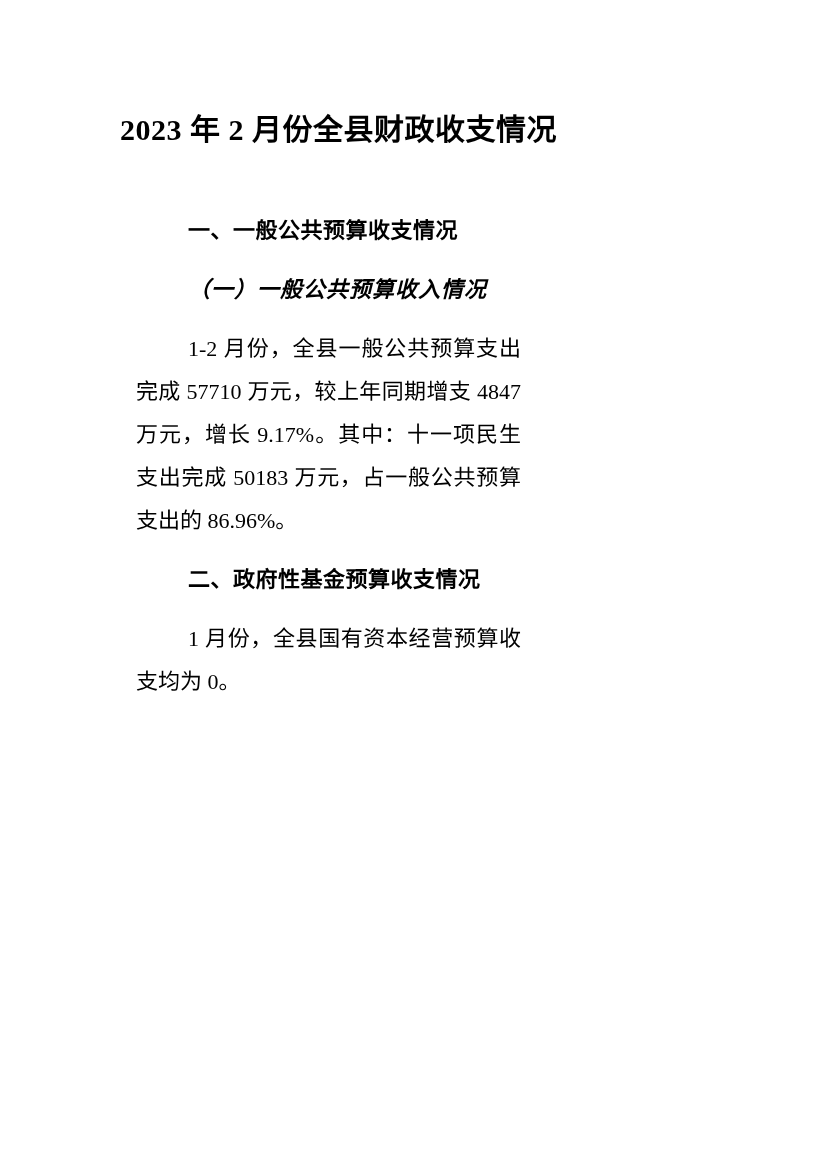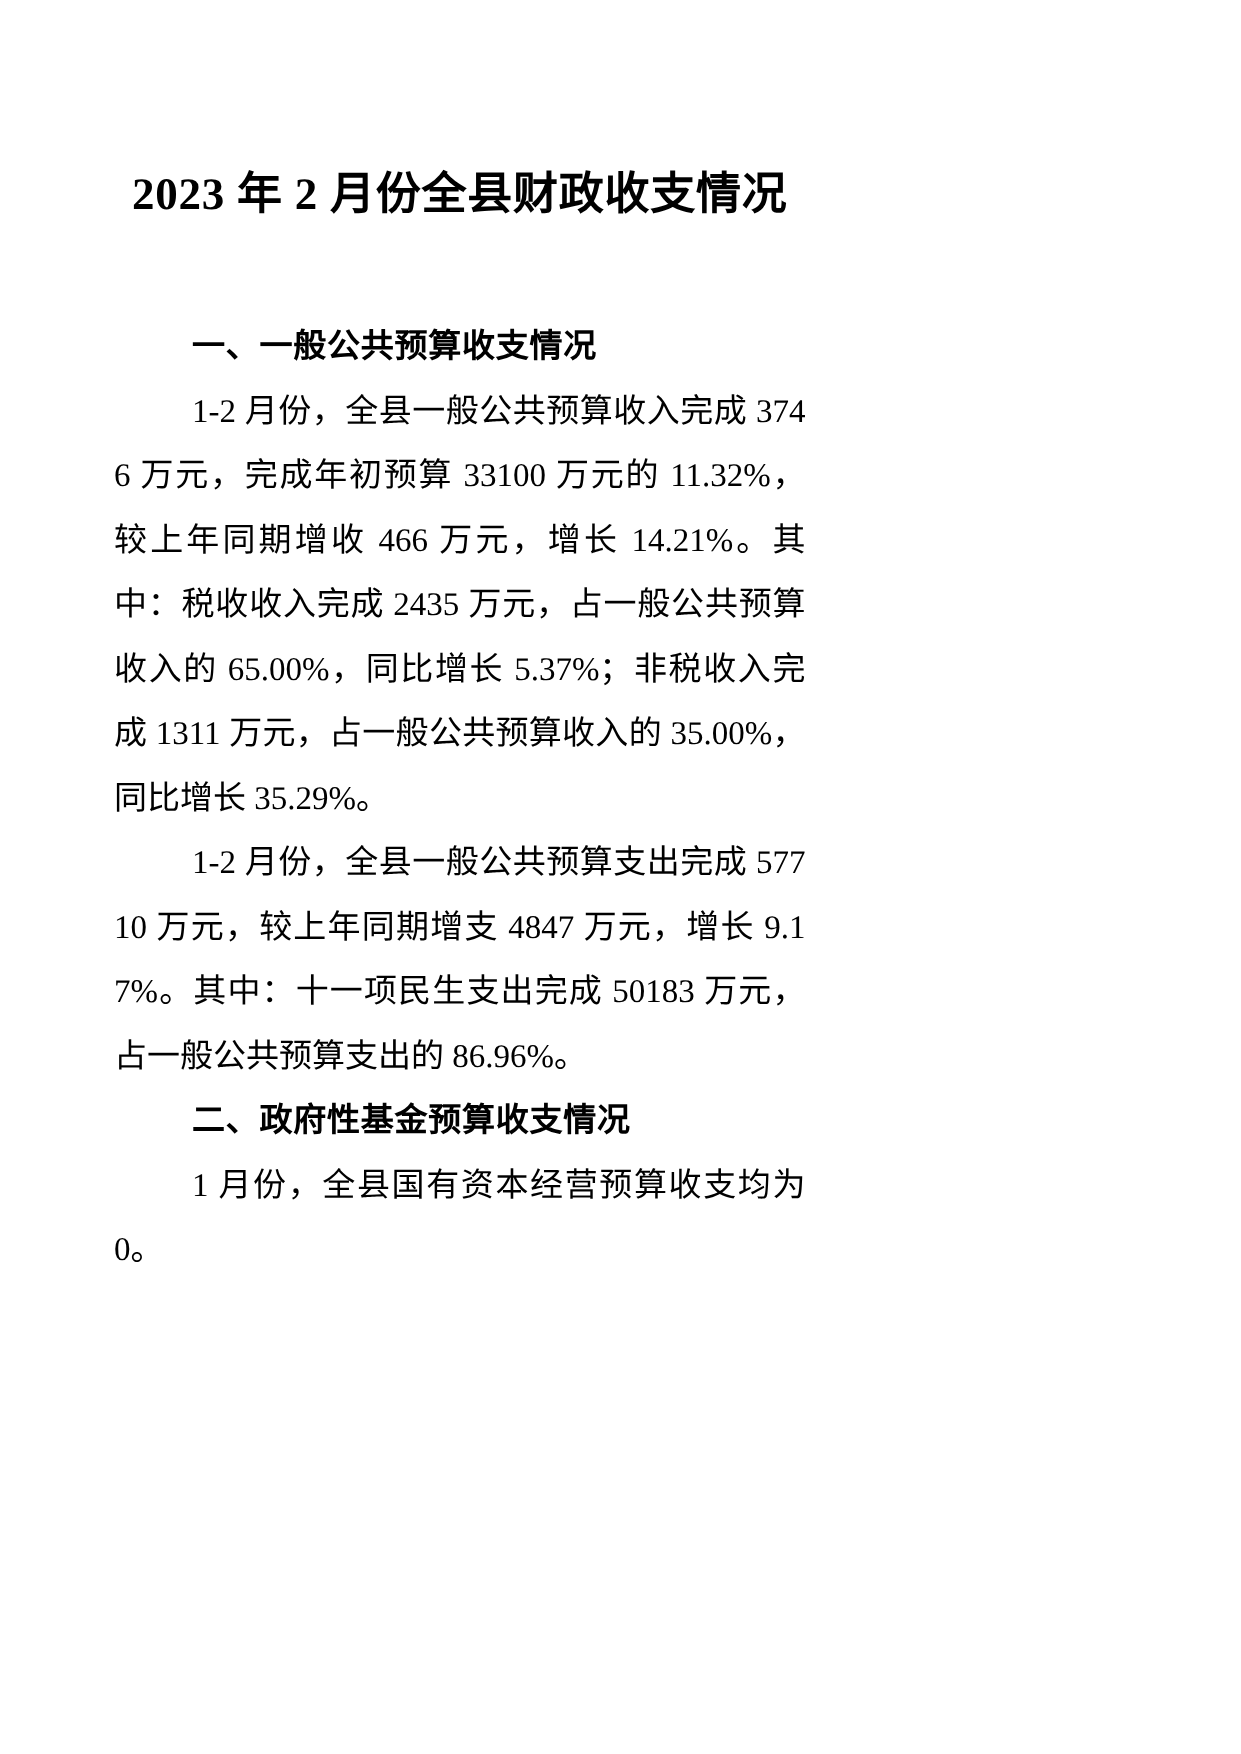--- a/index.html
+++ b/index.html
@@ -10,39 +10,39 @@
     overflow: hidden;
     background: #ffffff;
   }
   .page {
     position: relative;
     width: 654px;
     height: 1169px;
     background: #ffffff;
     color: #000000;
     box-sizing: border-box;
-    padding: 0 117px 0 76px;
+    padding: 0 117px 0 120px;
     font-family: "Liberation Serif", "DejaVu Serif", serif;
   }
   .doc-title {
     padding-top: 108px;
     margin: 0;
     font-size: 30px;
     line-height: 44px;
     font-weight: bold;
     text-align: center;
     letter-spacing: 0.5px;
     font-family: "Liberation Serif", "DejaVu Serif", serif;
     white-space: nowrap;
   }
   .content {
     margin-top: 57px;
   }
   .content > * {
-    margin: 0;
+    margin: 16px;
     font-size: 22px;
     line-height: 43px;
     text-indent: 52px;
   }
   .h-hei {
     font-family: "Liberation Sans", "DejaVu Sans", sans-serif;
     font-weight: bold;
     letter-spacing: 0.5px;
   }
   .h-kai {
@@ -62,22 +62,22 @@
 <body>
 
 <div class="page">
 
   <h1 class="doc-title">2023 年 2 月份全县财政收支情况</h1>
 
   <div class="content">
 
     <h2 class="h-hei">一、一般公共预算收支情况</h2>
 
+    <h3 class="h-kai">（一）一般公共预算收入情况</h3>
 
-    <p class="body-para">1-2 月份，全县一般公共预算收入完成 3746 万元，完成年初预算 33100 万元的 11.32%，较上年同期增收 466 万元，增长 14.21%。其中：税收收入完成 2435 万元，占一般公共预算收入的 65.00%，同比增长 5.37%；非税收入完成 1311 万元，占一般公共预算收入的 35.00%，同比增长 35.29%。</p>
 
 
     <p class="body-para">1-2 月份，全县一般公共预算支出完成 57710 万元，较上年同期增支 4847 万元，增长 9.17%。其中：十一项民生支出完成 50183 万元，占一般公共预算支出的 86.96%。</p>
 
     <h2 class="h-hei">二、政府性基金预算收支情况</h2>
 
 
 
     <p class="body-para">1 月份，全县国有资本经营预算收支均为 0。</p>
 

